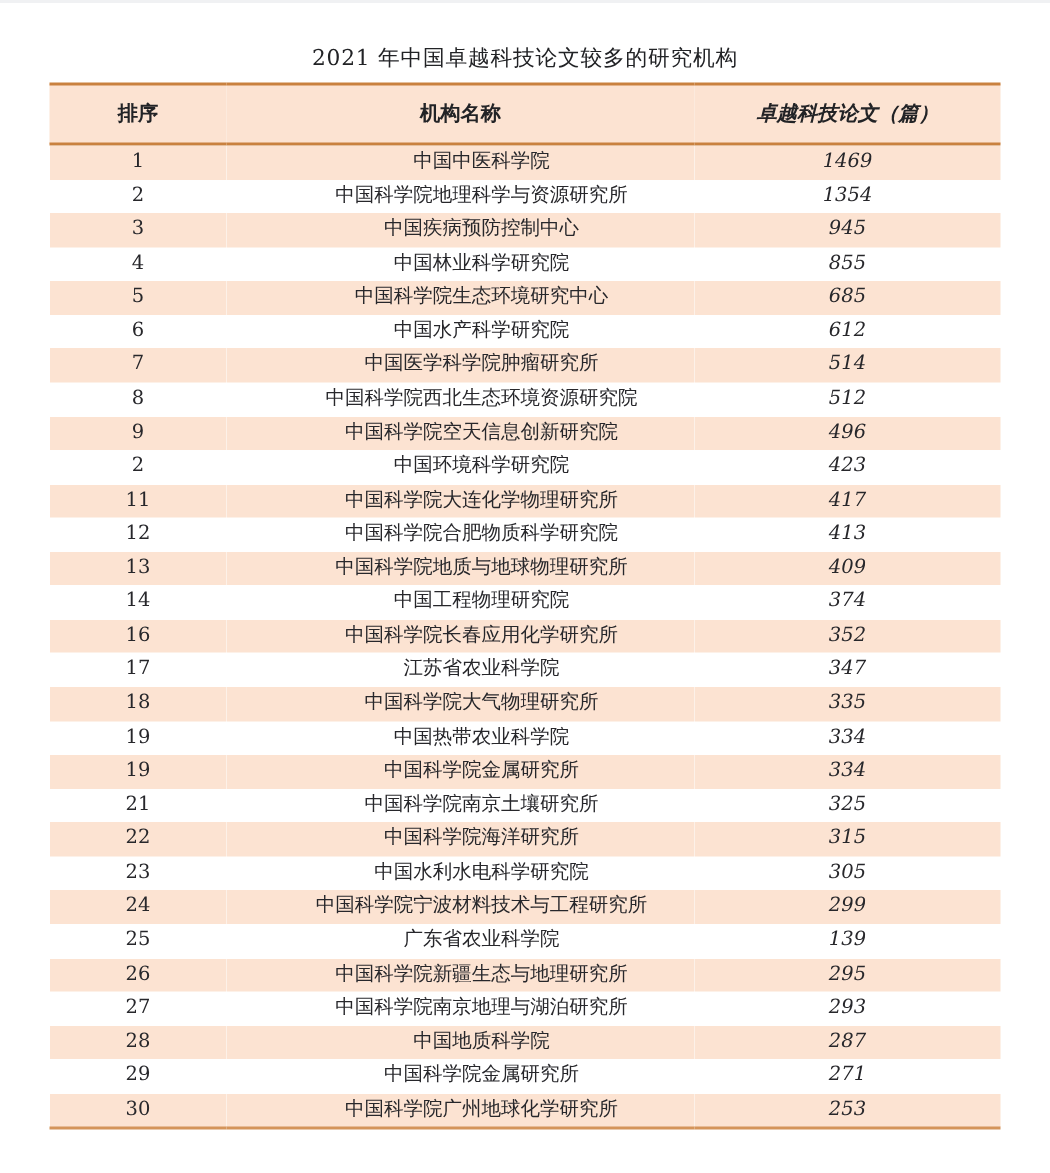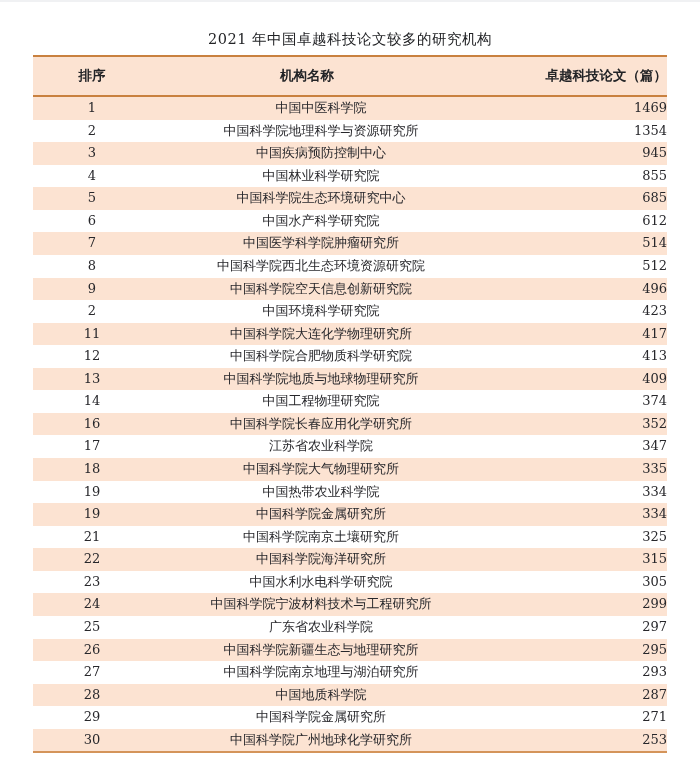--- a/index.html
+++ b/index.html
@@ -57,21 +57,21 @@
   col.col-inst   { width: 312px; }
   col.col-papers { width: 204px; }
   tbody td {
     padding: 0;
     height: 22.57px;
     line-height: 22.57px;
     white-space: nowrap;
     overflow: hidden;
   }
   td.rank-cell, th.col-rank-h { text-align: center; }
-  td.papers-cell, th.col-papers-h { text-align: right; }
+  td.papers-cell, th.col-papers-h { text-align: center; font-style: italic; }
   td.inst-cell { text-align: center; padding-left: 28px; }
   tbody tr:nth-child(odd) td { background: var(--row-alt); }
   tbody tr:nth-child(even) td { background: #ffffff; }
 </style>
 </head>
 <body>
 
 <div class="top-edge"></div>
 
 <div class="doc">
@@ -202,21 +202,21 @@
           <td class="papers-cell">305</td>
         </tr>
         <tr>
           <td class="rank-cell">24</td>
           <td class="inst-cell">中国科学院宁波材料技术与工程研究所</td>
           <td class="papers-cell">299</td>
         </tr>
         <tr>
           <td class="rank-cell">25</td>
           <td class="inst-cell">广东省农业科学院</td>
-          <td class="papers-cell">297</td>
+          <td class="papers-cell">139</td>
         </tr>
         <tr>
           <td class="rank-cell">26</td>
           <td class="inst-cell">中国科学院新疆生态与地理研究所</td>
           <td class="papers-cell">295</td>
         </tr>
         <tr>
           <td class="rank-cell">27</td>
           <td class="inst-cell">中国科学院南京地理与湖泊研究所</td>
           <td class="papers-cell">293</td>

